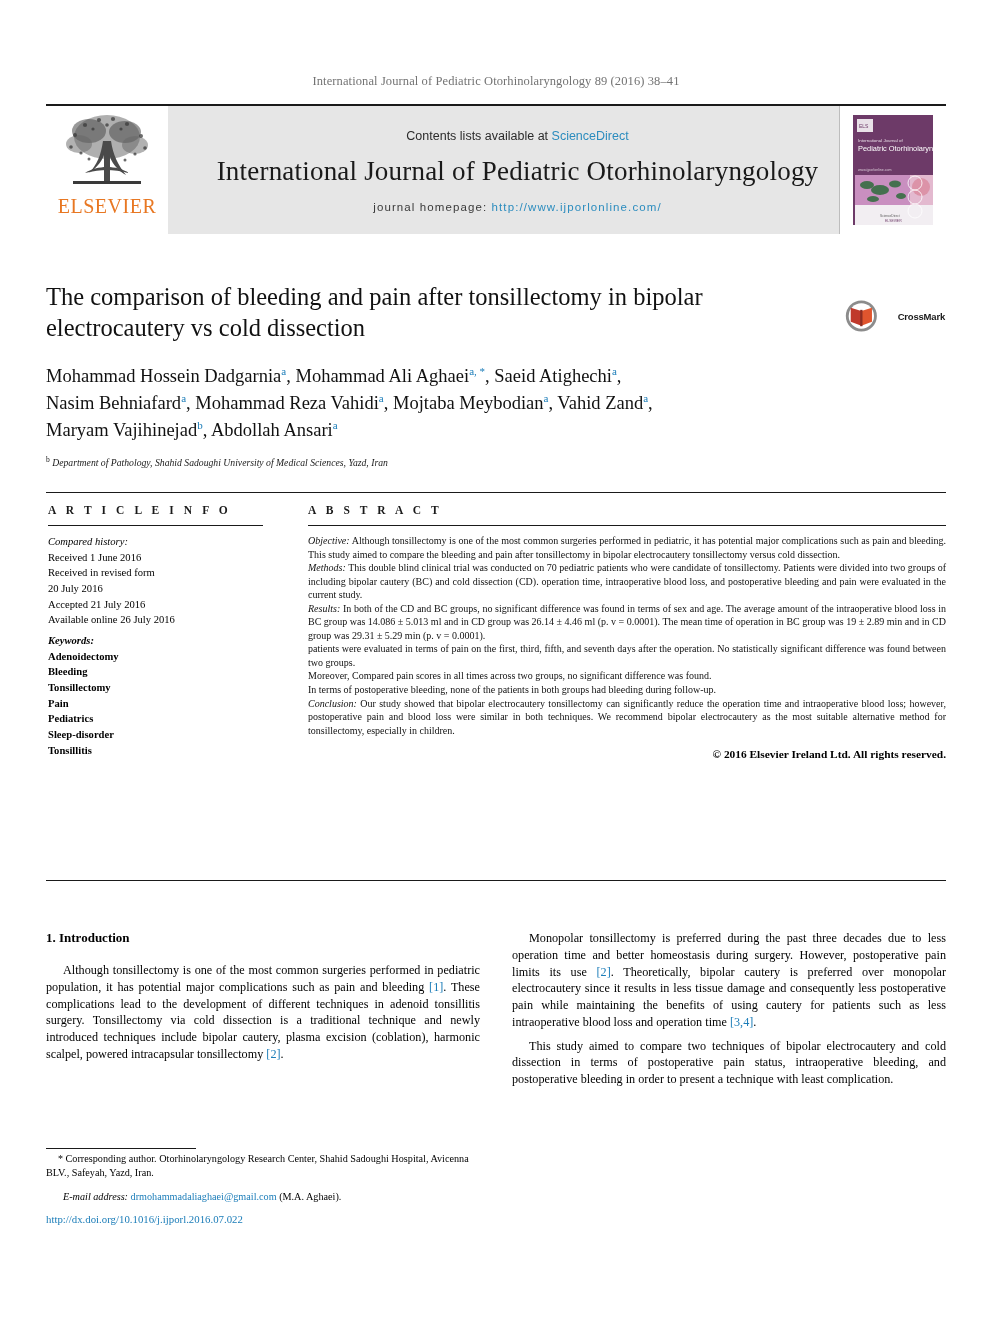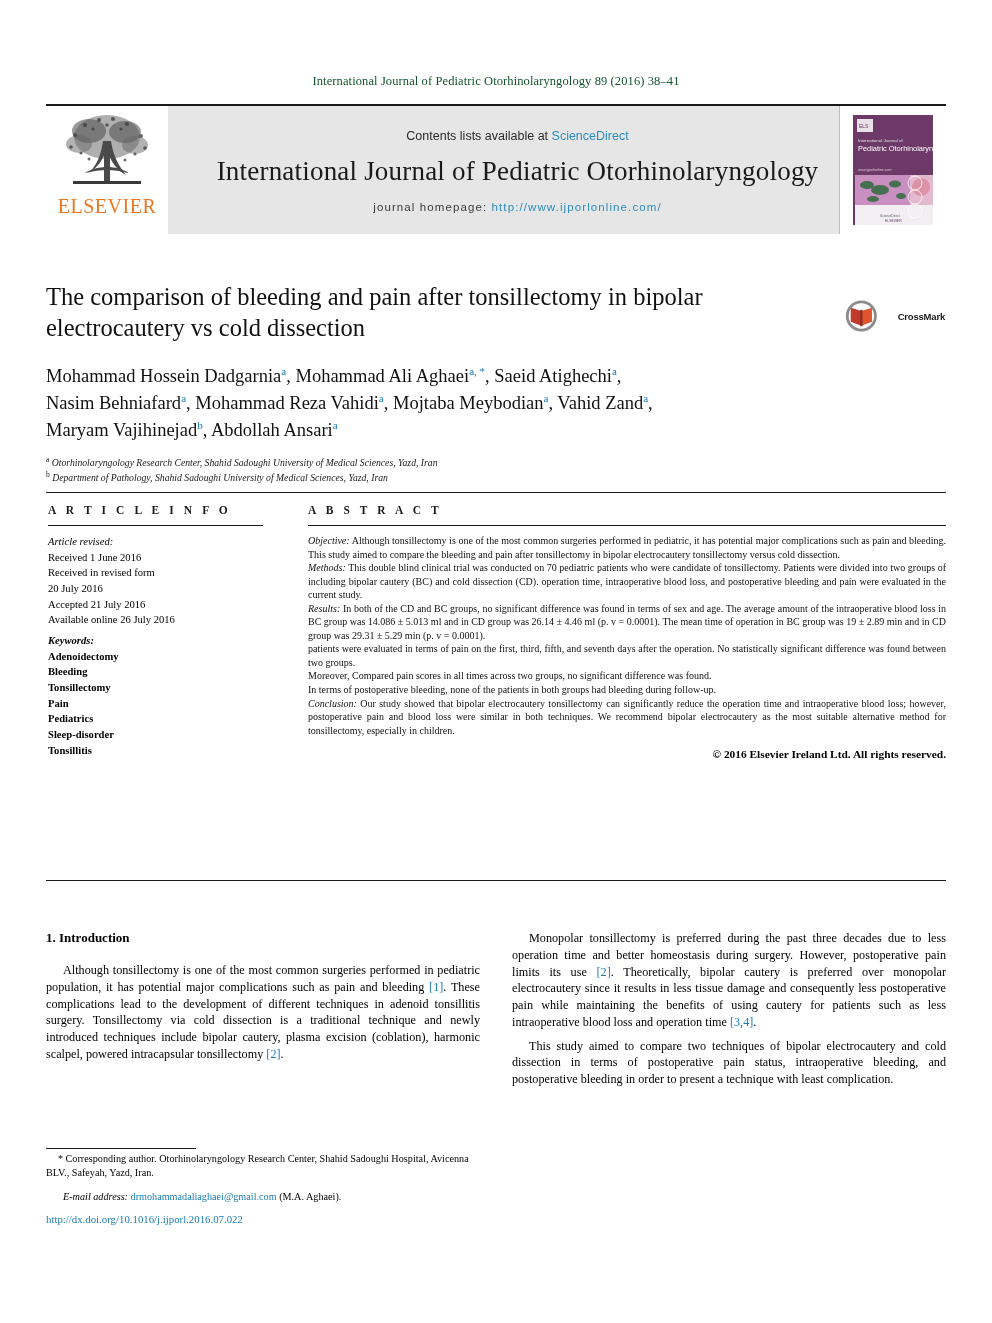--- a/index.html
+++ b/index.html
@@ -23,21 +23,21 @@
   }
 
   
   .running-head {
     position: absolute;
     top: 74px;
     left: 0;
     width: 992px;
     text-align: center;
     font-size: 12.5px;
-    color: #14532d;
+    color: #737373;
     font-family: "Liberation Serif", serif;
     letter-spacing: 0.1px;
   }
 
   
   .masthead {
     position: absolute;
     top: 104px;
     left: 46px;
     width: 900px;
@@ -413,42 +413,41 @@
       <span>Saeid Atighechi</span><sup>a</sup>,<br>
       <span>Nasim Behniafard</span><sup>a</sup>,
       <span>Mohammad Reza Vahidi</span><sup>a</sup>,
       <span>Mojtaba Meybodian</span><sup>a</sup>,
       <span>Vahid Zand</span><sup>a</sup>,<br>
       <span>Maryam Vajihinejad</span><sup>b</sup>,
       <span>Abdollah Ansari</span><sup>a</sup>
     </div>
 
     <div class="affiliations">
-      <div><sup>a</sup> <span>Otorhinolaryngology Research Center, Shahid Sadoughi University of Medical Sciences, Yazd, Iran</span></div>
       <div><sup>b</sup> <span>Department of Pathology, Shahid Sadoughi University of Medical Sciences, Yazd, Iran</span></div>
     </div>
   </div>
 
   <div class="crossmark">
     <svg width="40" height="40" viewBox="0 0 40 40">
       <circle cx="20" cy="20" r="19" fill="#8c8c8c"></circle>
       <circle cx="20" cy="20" r="15.5" fill="#ffffff"></circle>
       <path d="M7 10 L20 14 L20 32 L7 27 Z" fill="#c0392b"></path>
       <path d="M33 10 L20 14 L20 32 L33 27 Z" fill="#e0552e"></path>
       <rect x="18.6" y="12.5" width="2.8" height="20" fill="#8e2d22"></rect>
     </svg>
     <span class="crossmark-label">CrossMark</span>
   </div>
 
   <div class="rule-top"></div>
 
   <div class="info-col">
     <div class="sec-head">A R T I C L E    I N F O</div>
     <div class="thin-rule"></div>
-    <p class="info-label">Article revised:</p>
+    <p class="info-label">Compared history:</p>
     <p class="info-lines">Received 1 June 2016</p>
     <p class="info-lines">Received in revised form</p>
     <p class="info-lines">20 July 2016</p>
     <p class="info-lines">Accepted 21 July 2016</p>
     <p class="info-lines">Available online 26 July 2016</p>
 
     <div class="kw-block">
       <p class="info-label">Keywords:</p>
       <p class="kw-list">Adenoidectomy</p>
       <p class="kw-list">Bleeding</p>

